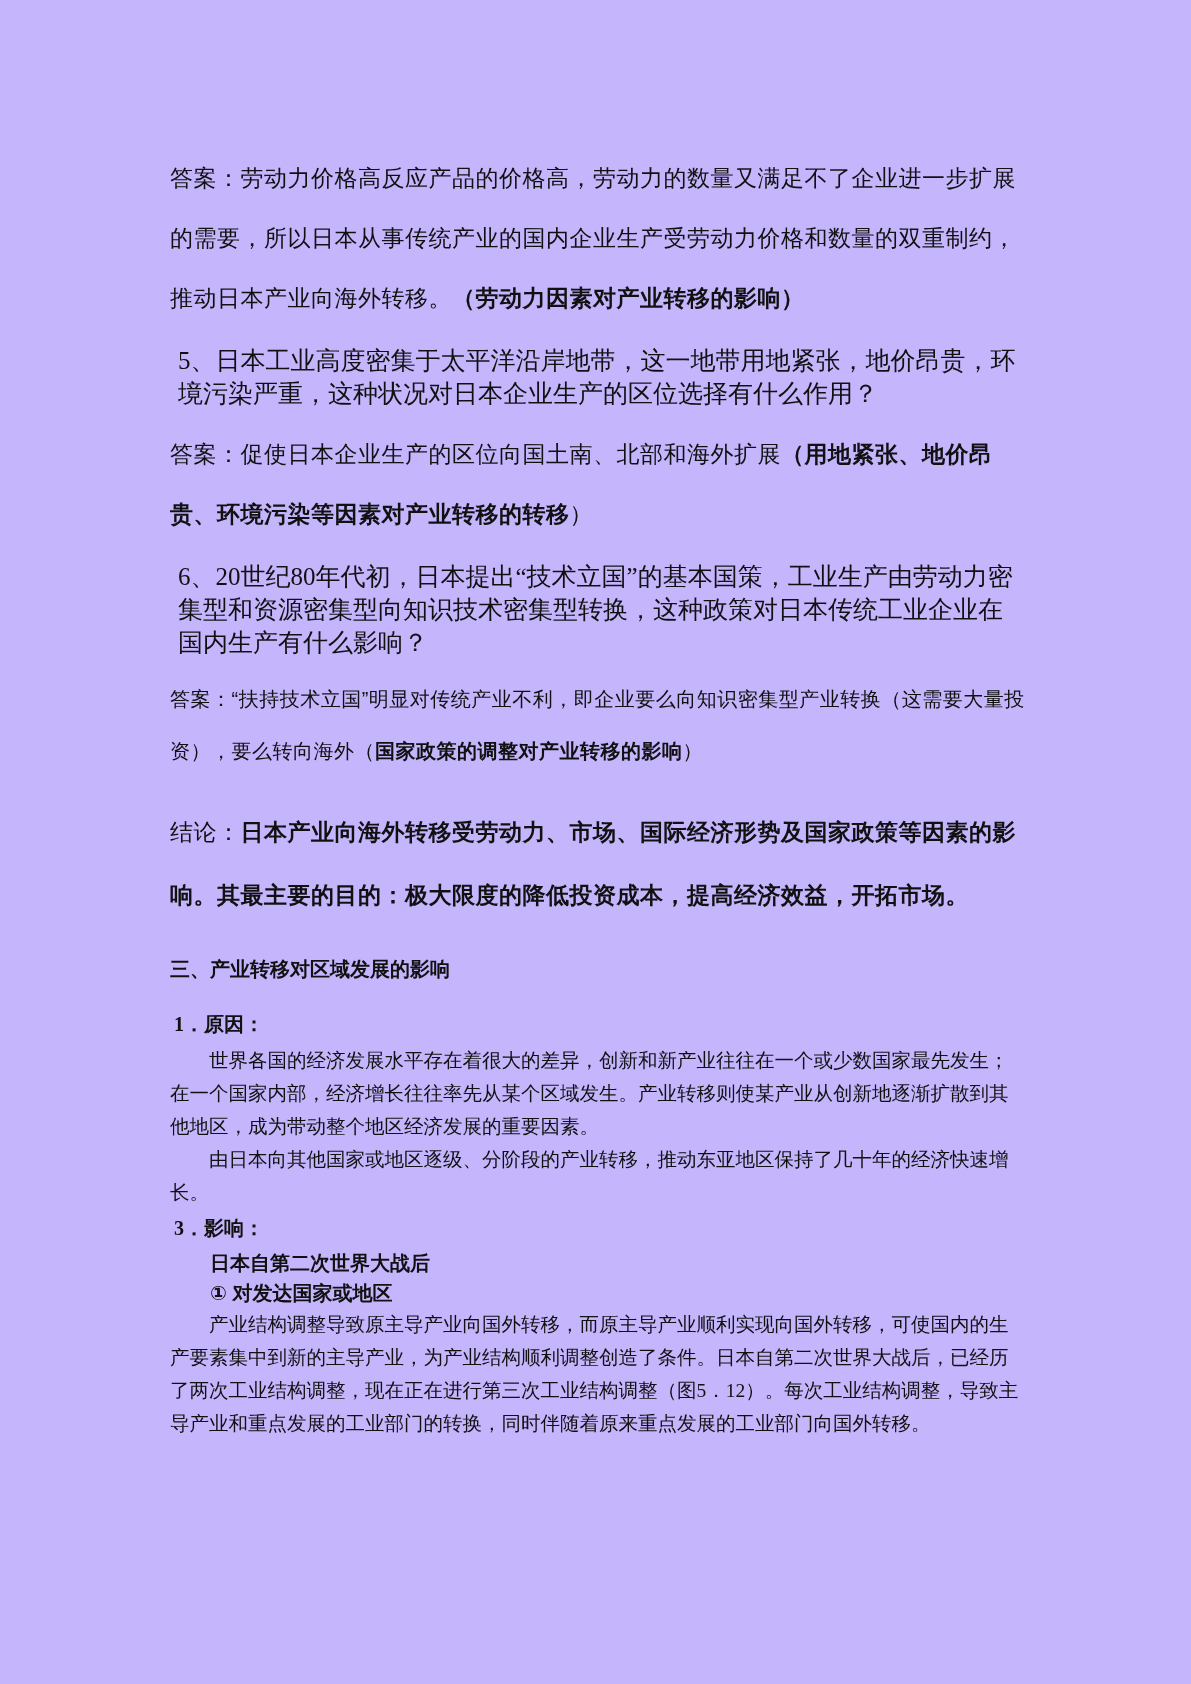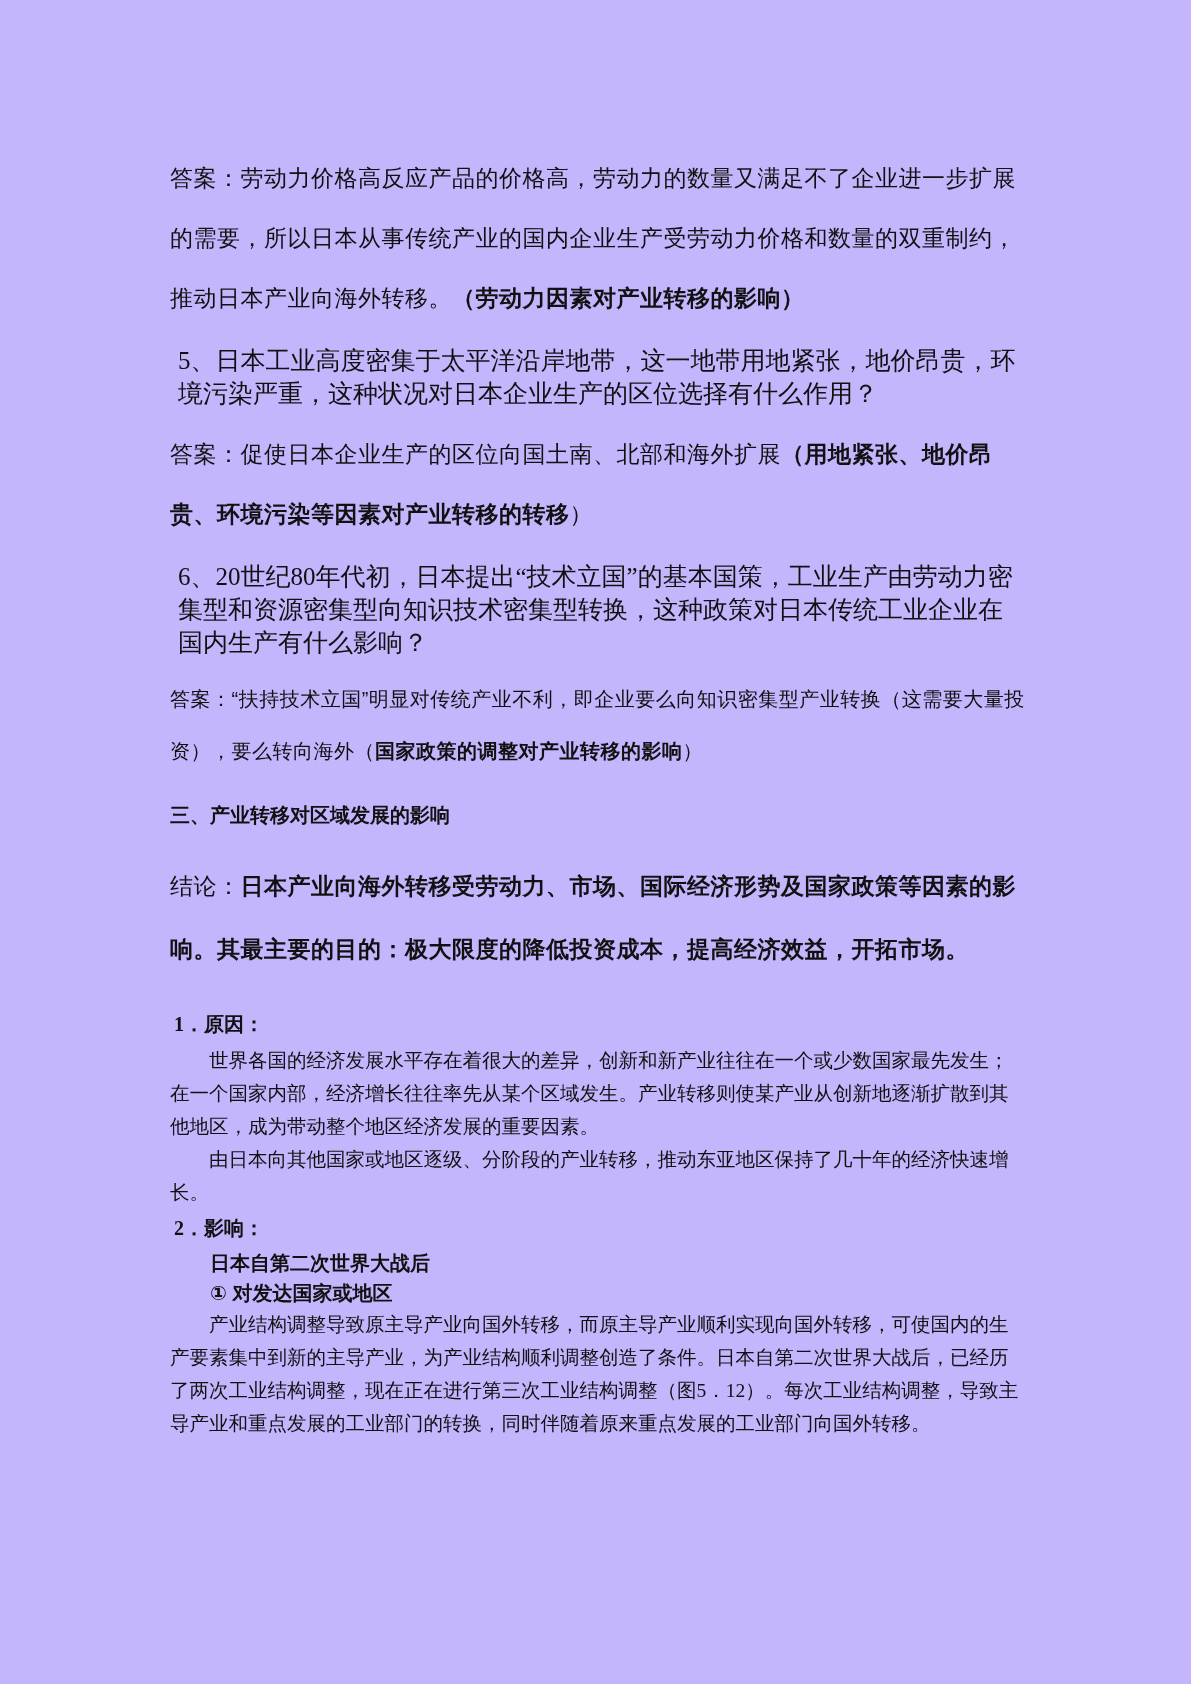--- a/index.html
+++ b/index.html
@@ -95,23 +95,23 @@
 </head>
 <body>
 
 <div class="page">
   <div class="content">
       <p class="blk answer-large"><span class="run">答案：劳动力价格高反应产品的价格高，劳动力的数量又满足不了企业进一步扩展的需要，所以日本从事传统产业的国内企业生产受劳动力价格和数量的双重制约，推动日本产业向海外转移。</span><span class="run bold">（劳动力因素对产业转移的影响）</span></p>
       <p class="blk question"><span class="run">5、日本工业高度密集于太平洋沿岸地带，这一地带用地紧张，地价昂贵，环境污染严重，这种状况对日本企业生产的区位选择有什么作用？</span></p>
       <p class="blk answer-large"><span class="run">答案：促使日本企业生产的区位向国土南、北部和海外扩展</span><span class="run bold">（用地紧张、地价昂贵、环境污染等因素对产业转移的转移</span><span class="run">）</span></p>
       <p class="blk question"><span class="run">6、20世纪80年代初，日本提出“技术立国”的基本国策，工业生产由劳动力密集型和资源密集型向知识技术密集型转换，这种政策对日本传统工业企业在国内生产有什么影响？</span></p>
       <p class="blk answer-medium"><span class="run">答案：“扶持技术立国”明显对传统产业不利，即企业要么向知识密集型产业转换（这需要大量投资），要么转向海外（</span><span class="run bold">国家政策的调整对产业转移的影响</span><span class="run">）</span></p>
+      <p class="blk conclusion"><span class="run">结论：</span><span class="run bold">日本产业向海外转移受劳动力、市场、国际经济形势及国家政策等因素的影响。其最主要的目的：极大限度的降低投资成本，提高经济效益，开拓市场。</span></p>
       <p class="blk section-heading"><span class="run bold">三、产业转移对区域发展的影响</span></p>
-      <p class="blk conclusion"><span class="run">结论：</span><span class="run bold">日本产业向海外转移受劳动力、市场、国际经济形势及国家政策等因素的影响。其最主要的目的：极大限度的降低投资成本，提高经济效益，开拓市场。</span></p>
       <p class="blk list-heading"><span class="run bold">1．原因：</span></p>
       <p class="blk body-paragraph"><span class="run">世界各国的经济发展水平存在着很大的差异，创新和新产业往往在一个或少数国家最先发生；在一个国家内部，经济增长往往率先从某个区域发生。产业转移则使某产业从创新地逐渐扩散到其他地区，成为带动整个地区经济发展的重要因素。</span></p>
       <p class="blk body-paragraph"><span class="run">由日本向其他国家或地区逐级、分阶段的产业转移，推动东亚地区保持了几十年的经济快速增长。</span></p>
-      <p class="blk list-heading"><span class="run bold">2．影响：</span></p>
+      <p class="blk list-heading"><span class="run bold">3．影响：</span></p>
       <p class="blk sub-heading"><span class="run bold">日本自第二次世界大战后</span></p>
       <p class="blk sub-heading"><span class="run bold">① 对发达国家或地区</span></p>
       <p class="blk body-paragraph"><span class="run">产业结构调整导致原主导产业向国外转移，而原主导产业顺利实现向国外转移，可使国内的生产要素集中到新的主导产业，为产业结构顺利调整创造了条件。日本自第二次世界大战后，已经历了两次工业结构调整，现在正在进行第三次工业结构调整（图5．12）。每次工业结构调整，导致主导产业和重点发展的工业部门的转换，同时伴随着原来重点发展的工业部门向国外转移。</span></p>
     </div>
 </div>
 
 </body></html>

